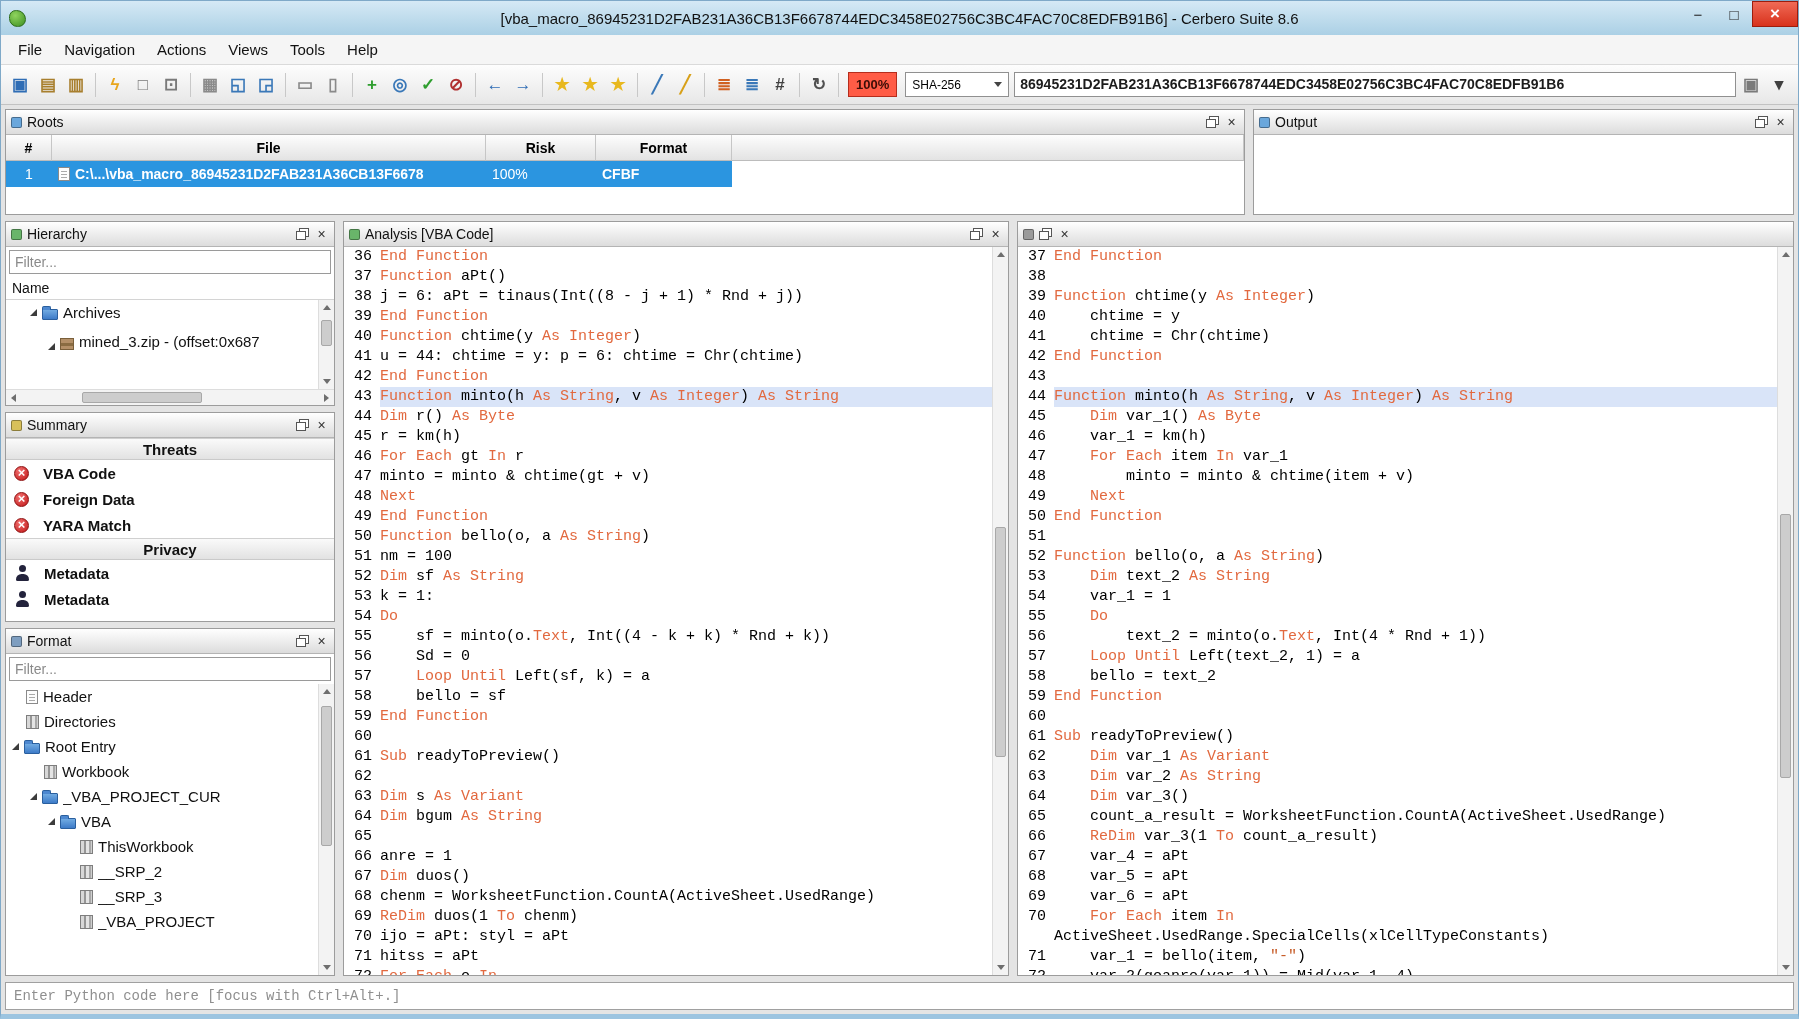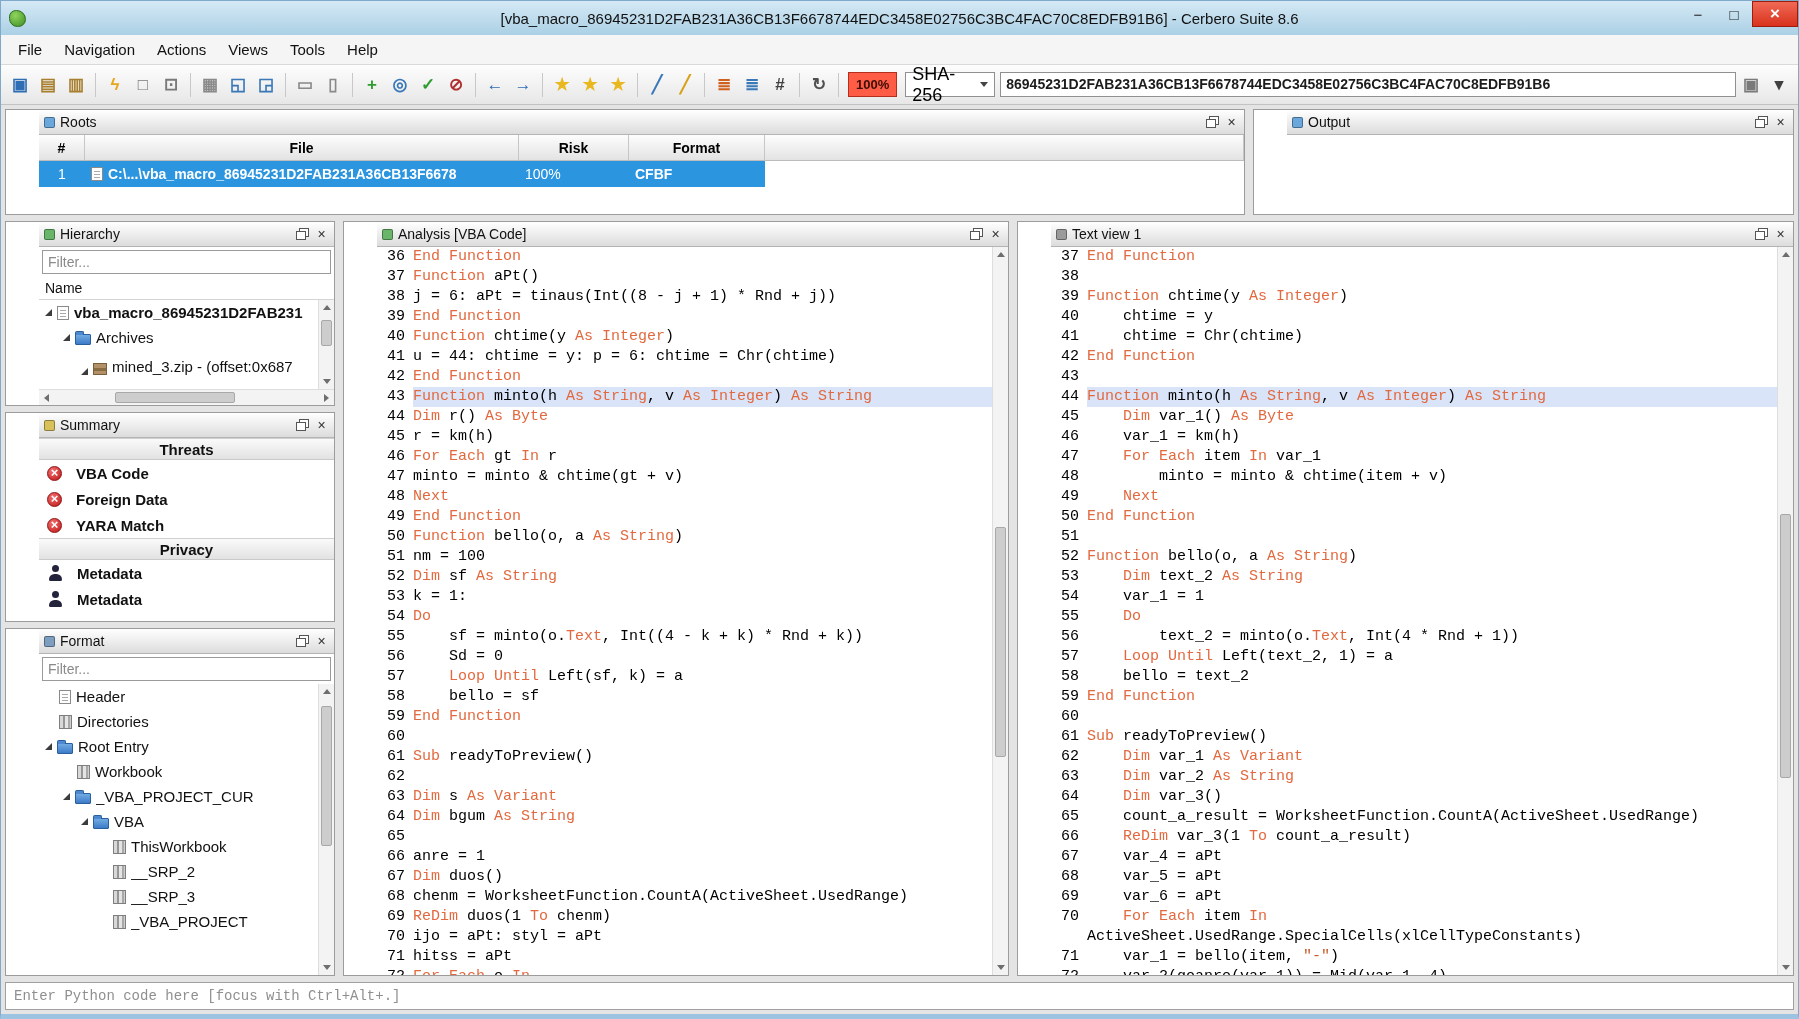--- a/index.html
+++ b/index.html
@@ -26,35 +26,35 @@
   .menu-item { padding:5px 11px; font-size:15px; color:#111; }
 
   
   .toolbar { height:40px; flex:0 0 40px; background:linear-gradient(#fdfdfd,#e7e7e7);
     border-bottom:1px solid #c2c2c2; display:flex; align-items:center; padding:0 6px; gap:2px; overflow:hidden; }
   .tbi { width:26px; height:26px; display:flex; align-items:center; justify-content:center;
     font-size:17px; font-weight:bold; border-radius:3px; flex:0 0 auto; }
   .tb-sep { width:1px; height:24px; background:#c8c8c8; margin:0 4px; flex:0 0 auto; }
   .zoom-badge { flex:0 0 auto; background:#ff5c46; border:1px solid #b52d1d; color:#3c0d06;
     font-size:13px; font-weight:bold; padding:4px 7px; margin:0 3px; }
-  .tb-select { flex:0 0 auto; width:90px; height:25px; background:#fff; border:1px solid #909090;
-    display:flex; align-items:center; padding:0 6px; font-size:18px; margin:0 3px; }
+  .tb-select { flex:0 0 auto; width:104px; height:25px; background:#fff; border:1px solid #909090;
+    display:flex; align-items:center; padding:0 6px; font-size:12px; margin:0 3px; }
   .tb-select .caret { margin-left:auto; width:0; height:0;
     border-left:4px solid transparent; border-right:4px solid transparent; border-top:5px solid #444; }
   .tb-input { flex:1 1 auto; min-width:0; height:25px; background:#fff; border:1px solid #909090;
     font-size:14px; font-weight:bold; color:#1c1c1c; padding:3px 5px;
     white-space:nowrap; overflow:hidden; }
 
   
   .dock { flex:1; display:flex; flex-direction:column; gap:6px; padding:4px; background:#e4e4e4; overflow:hidden; }
   .top-row { flex:0 0 106px; display:flex; gap:8px; }
   .main-row { flex:1; display:flex; gap:8px; overflow:hidden; }
   .left-col { flex:0 0 330px; display:flex; flex-direction:column; gap:6px; }
 
-  .panel { background:#fff; border:1px solid #9c9c9c; display:flex; flex-direction:column; overflow:hidden;padding-left:33px; }
+  .panel { background:#fff; border:1px solid #9c9c9c; display:flex; flex-direction:column; overflow:hidden; }
   .panel-header { flex:0 0 25px; background:linear-gradient(#ffffff,#dcdcdc);
     border-bottom:1px solid #b4b4b4; display:flex; align-items:center; padding:0 5px; gap:5px; }
   .ph-icon { width:11px; height:11px; border-radius:2px; border:1px solid rgba(0,0,0,.35); }
   .ph-title { flex:1; font-size:14px; color:#111; white-space:nowrap; overflow:hidden; }
   .ph-float { width:13px; height:12px; position:relative; }
   .ph-float::before { content:""; position:absolute; right:0; top:0; width:8px; height:7px;
     border:1px solid #555; background:#fff; }
   .ph-float::after { content:""; position:absolute; left:0; bottom:0; width:8px; height:7px;
     border:1px solid #555; background:#fff; }
   .ph-close { width:15px; height:15px; display:flex; align-items:center; justify-content:center;
@@ -272,25 +272,20 @@
           <div class="panel-header">
             <span class="ph-icon" style="background:#69b56a"></span>
             <span class="ph-title">Hierarchy</span>
             <span class="ph-float"></span>
             <span class="ph-close"></span>
           </div>
           <input class="filter-input" placeholder="Filter..." style="">
           <div class="name-header">Name</div>
           <div class="tree-wrap">
             <div class="tree">
-                <div class="trow" style="padding-left: 6px;">
-                  <span class="expander"></span>
-                  <span class="ticon page-icon"></span>
-                  <span class="tlabel b">vba_macro_86945231D2FAB231</span>
-                </div>
                 <div class="trow" style="padding-left: 24px;">
                   <span class="expander"></span>
                   <span class="ticon folder-icon"></span>
                   <span class="tlabel">Archives</span>
                 </div>
                 <div class="trow" style="padding-left: 42px; align-items: flex-end;">
                   <span class="expander"></span>
                   <span class="ticon zip-icon"></span>
                   <span class="tlabel">mined_3.zip - (offset:0x687</span>
                 </div>
@@ -575,21 +570,20 @@
               <div class="sb-thumb" style="top:38%;height:33%"></div>
             </div>
             <div class="sb-btn down"></div>
           </div>
         </div>
       </div>
 
       <div class="panel textview">
         <div class="panel-header">
           <span class="ph-icon" style="background:#9a9a9a"></span>
-          <span class="ph-title">Text view 1</span>
           <span class="ph-float"></span>
           <span class="ph-close"></span>
         </div>
         <div class="code-wrap">
           <div class="code-area">
               <div class="crow">
                 <span class="ln">37</span>
                 <span class="ct"><span class="k">End Function</span></span>
               </div>
               <div class="crow">

